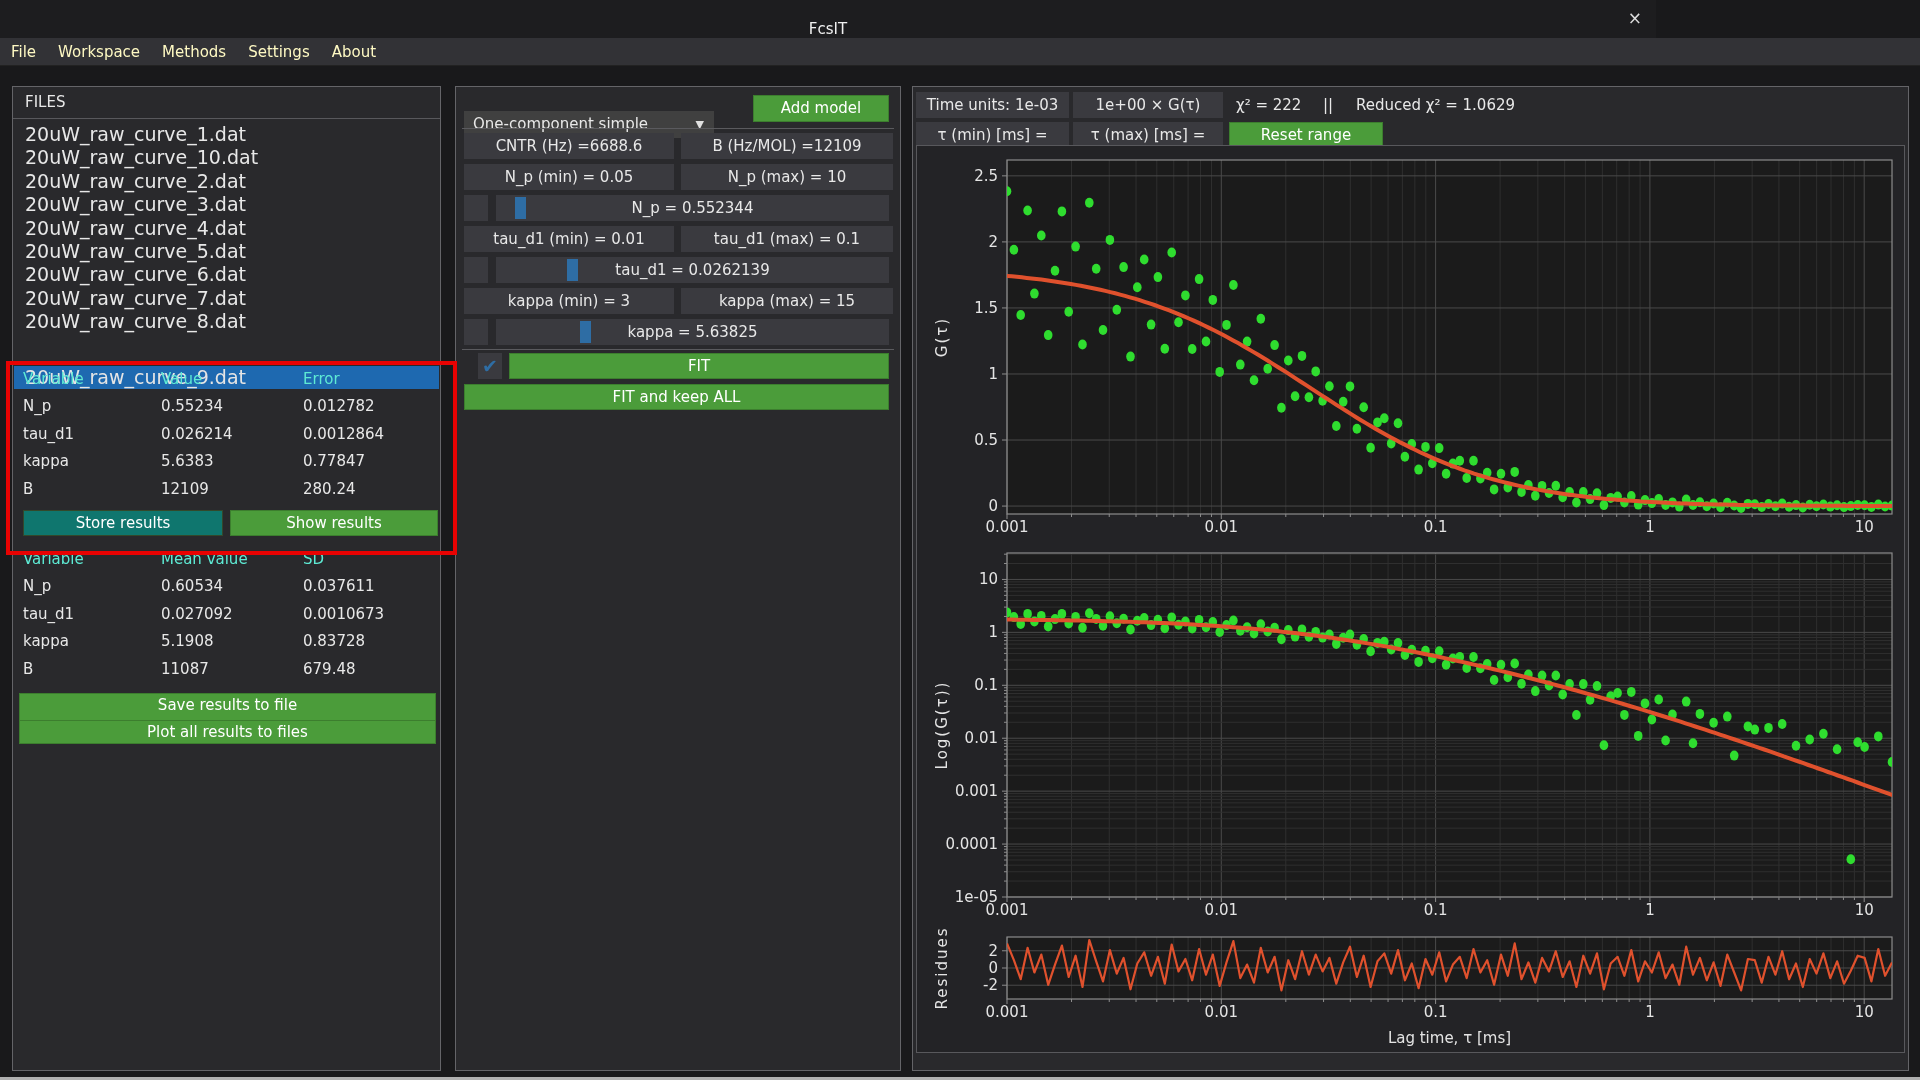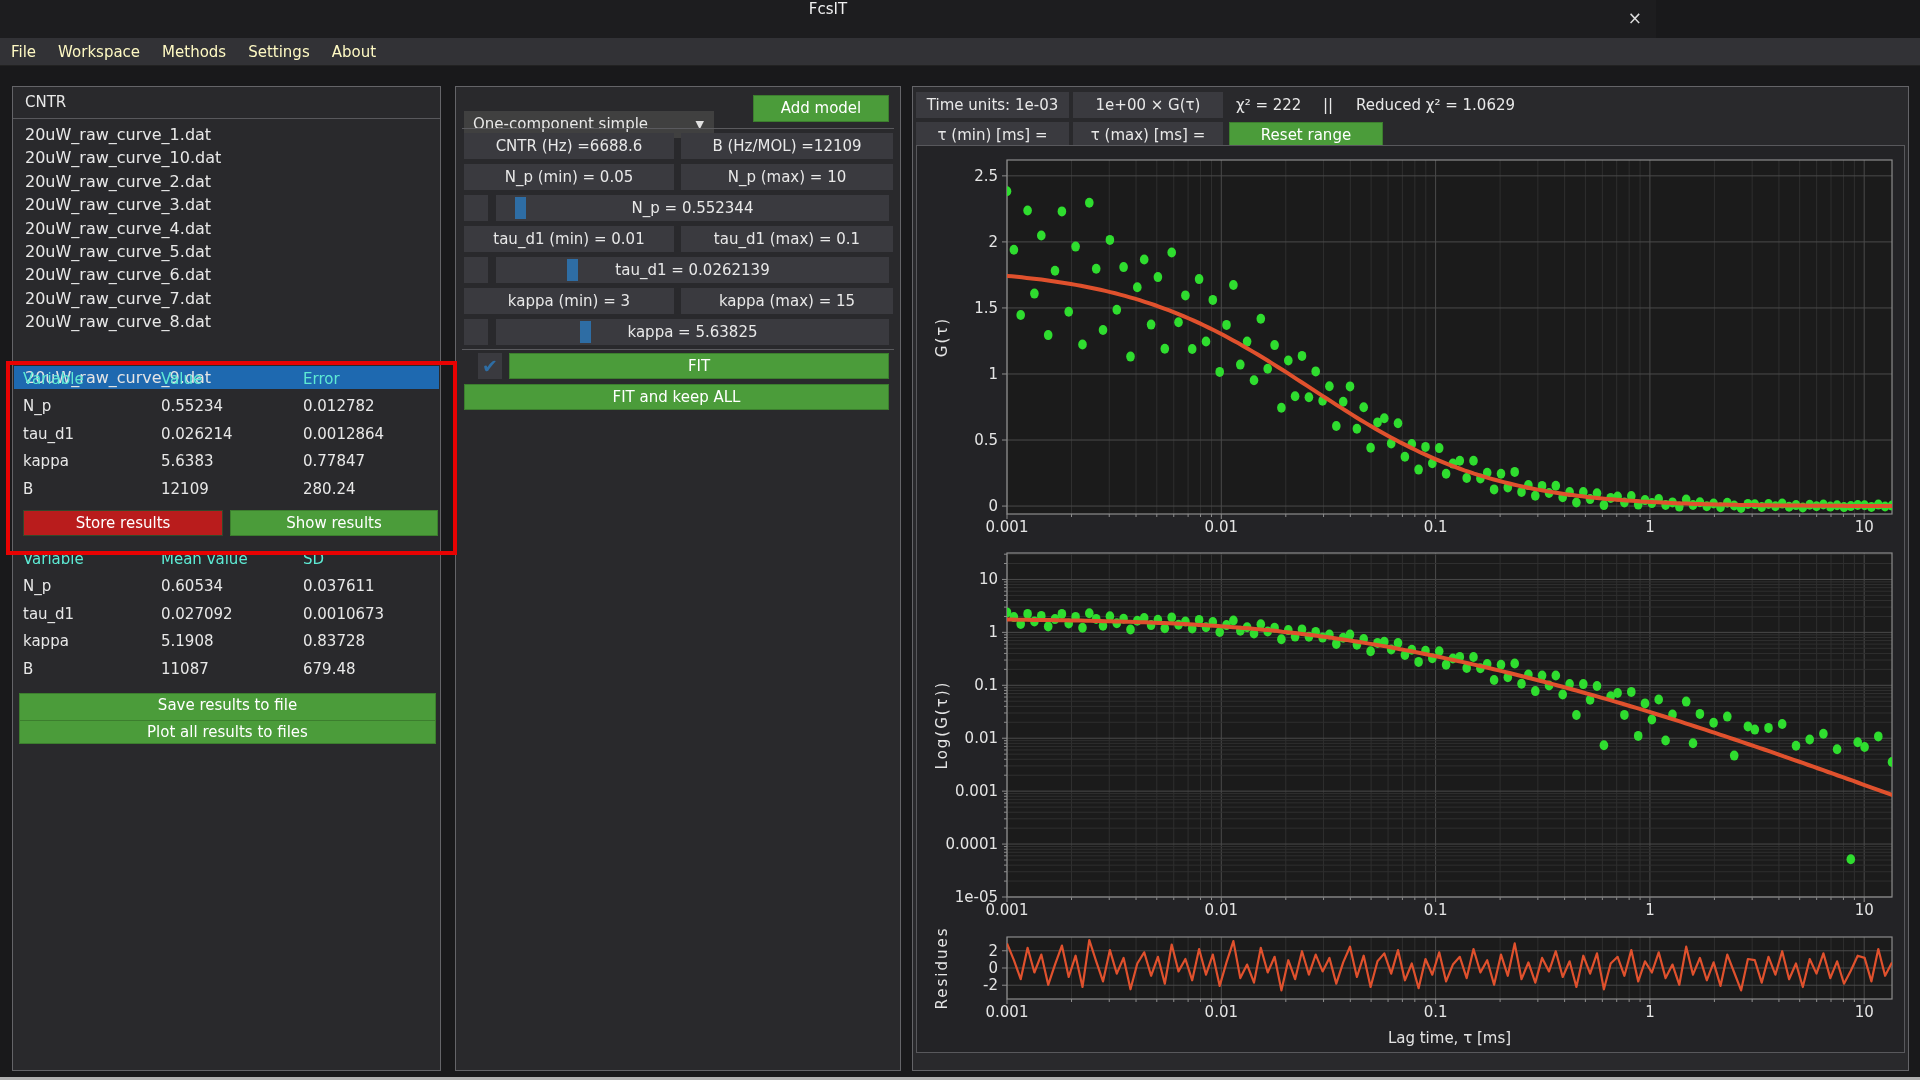--- a/index.html
+++ b/index.html
@@ -1,45 +1,45 @@
 <!DOCTYPE html>
 <html><head>
 <meta charset="utf-8">
 <style>
   html,body{margin:0;padding:0;background:#141416;width:1920px;height:1080px;overflow:hidden;
     font-family:"DejaVu Sans",sans-serif;color:#e8e8e8;-webkit-font-smoothing:antialiased;}
   .app{position:absolute;left:0;top:0;width:1920px;height:1080px;background:#19191b;}
   
   .titlebar{position:absolute;left:0;top:0;width:1656px;height:38px;background:#1d1d1f;
-    display:flex;align-items:flex-start;justify-content:center;font-size:15px;color:#f0f0f0;}
+    display:flex;align-items:flex-end;justify-content:center;font-size:15px;color:#f0f0f0;}
   .titlebar .close{position:absolute;right:14px;top:8px;font-size:17px;color:#dcdcdc;cursor:default;}
   
   .menubar{position:absolute;left:0;top:38px;width:1920px;height:27px;background:#323236;
     display:flex;align-items:center;font-size:15px;border-bottom:1px solid #222;}
   .menu-item{padding:2px 11px;color:#fef9c3;}
   
   .panel{position:absolute;background:#29292c;border:1px solid #646468;box-sizing:border-box;}
   .files-panel{left:12px;top:86px;width:429px;height:985px;}
   .model-panel{left:455px;top:86px;width:446px;height:985px;}
   .plot-panel{left:912px;top:86px;width:997px;height:985px;}
   .panel-header{position:absolute;left:0;top:0;right:0;height:31px;line-height:31px;padding-left:12px;
     font-size:15px;border-bottom:1px solid #58585c;}
   
   .file-list{position:absolute;left:1px;right:1px;top:36px;}
-  .file-item{height:23.4px;line-height:23.4px;padding-left:11px;font-size:16px;white-space:nowrap;}
+  .file-item{height:23.4px;line-height:23.4px;padding-left:11px;font-size:19px;white-space:nowrap;}
   .file-item.selected{background:#1e69b0;color:#e5e5e5;margin-top:32px;}
   
   .rtable{position:absolute;left:10px;right:6px;font-size:15px;}
   .t1{top:278px;} .t2{top:458px;}
   .trow{display:grid;grid-template-columns:138px 142px 1fr;height:27.5px;align-items:center;}
   .trow.head{color:#5eead4;}
   
   .btn{position:absolute;box-sizing:border-box;text-align:center;font-size:15px;color:#fff;
     background:#4b9c3a;border:1px solid #3c7e2e;}
-  .btn.dark{background:#b91c1c;border-color:#33482b;}
+  .btn.dark{background:#0f766e;border-color:#33482b;}
   .store-btn{left:10px;top:423px;width:200px;height:26px;line-height:24px;}
   .show-btn{left:217px;top:423px;width:208px;height:26px;line-height:24px;}
   .save-btn{left:6px;top:606px;width:417px;height:36px;line-height:22px;}
   .plotall-btn{left:6px;top:633px;width:417px;height:24px;line-height:22px;}
   
   .red-annotation{position:absolute;left:6px;top:361px;width:443px;height:186px;
     border:4px solid #e80202;z-index:9;pointer-events:none;}
   
   .field{position:absolute;height:26px;line-height:26px;background:#3a3a3f;font-size:15px;
     text-align:center;box-sizing:border-box;}
@@ -77,21 +77,21 @@
   <div class="menubar">
 
   <span class="menu-item">File</span>
       <span class="menu-item">Workspace</span>
       <span class="menu-item">Methods</span>
       <span class="menu-item">Settings</span>
       <span class="menu-item">About</span>
     </div>
 
   <div class="panel files-panel">
-    <div class="panel-header">CNTR</div>
+    <div class="panel-header">FILES</div>
 
     <div class="file-list">
 
     <div class="file-item">20uW_raw_curve_1.dat</div>
         <div class="file-item">20uW_raw_curve_10.dat</div>
         <div class="file-item">20uW_raw_curve_2.dat</div>
         <div class="file-item">20uW_raw_curve_3.dat</div>
         <div class="file-item">20uW_raw_curve_4.dat</div>
         <div class="file-item">20uW_raw_curve_5.dat</div>
         <div class="file-item">20uW_raw_curve_6.dat</div>

